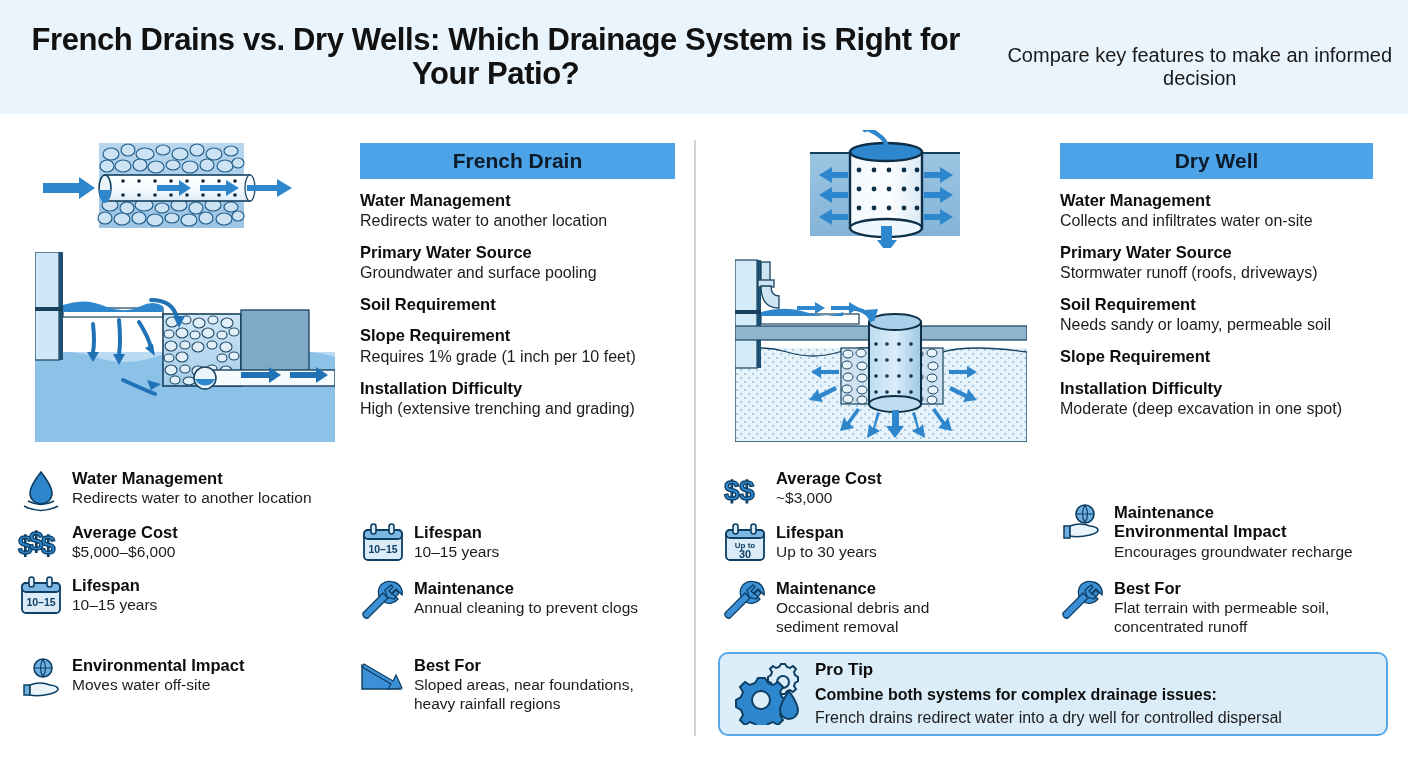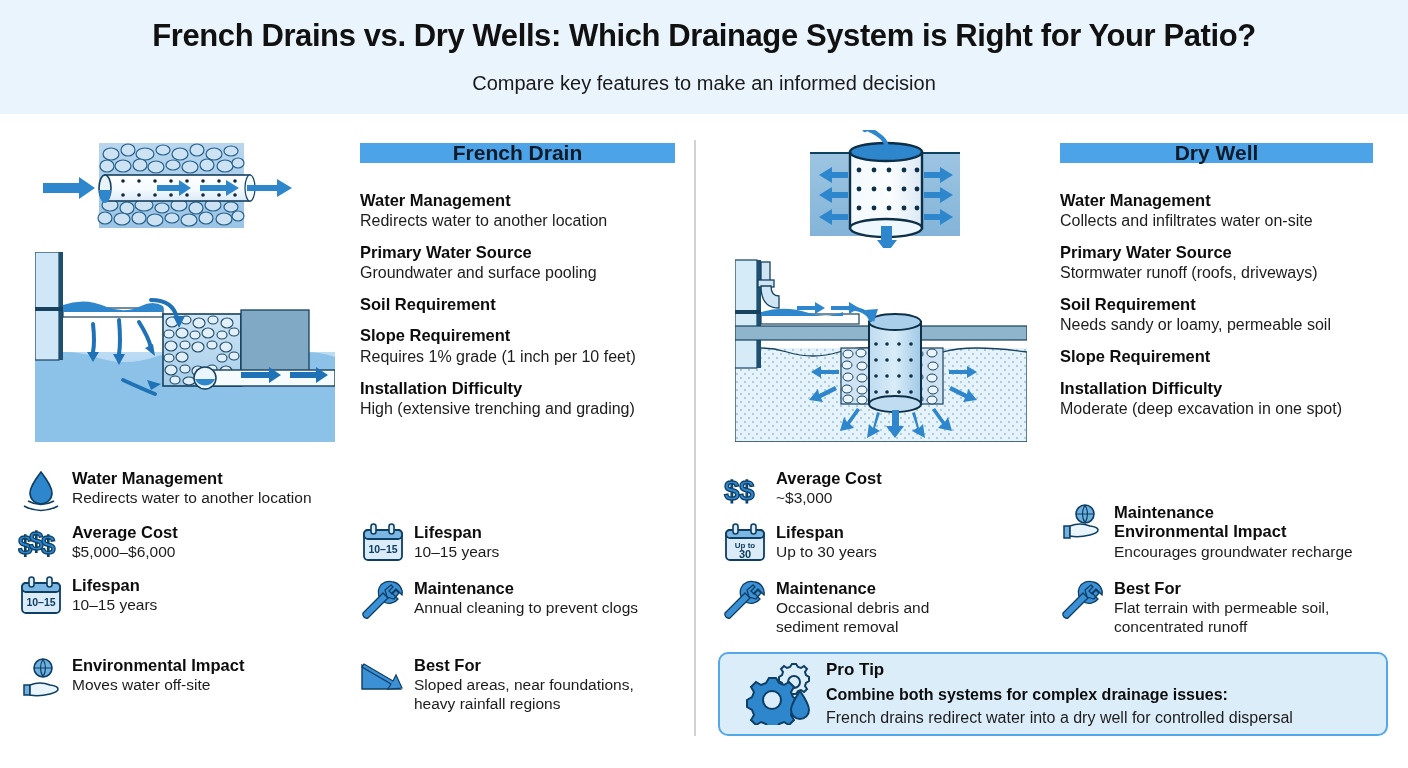--- a/index.html
+++ b/index.html
@@ -8,39 +8,39 @@
     background:#ffffff;
     font-family:"Liberation Sans", sans-serif;
     color:#111111;
     overflow:hidden;
     position:relative;
   }
   
   #header{
     position:absolute;left:0;top:0;width:1408px;height:114px;
     background:#eaf4fc;
-    display:flex;flex-direction:column;align-items:center;justify-content:center;
+    display:flex;flex-direction:row;align-items:center;justify-content:center;
   }
   #header .h-title{
     font-size:31px;font-weight:bold;letter-spacing:-0.4px;color:#111;
     line-height:1.1;text-align:center;
   }
   #header .h-sub{
     font-size:20px;color:#1a1a1a;margin-top:19px;text-align:center;font-weight:400;
   }
 
   
   #col-divider{
     position:absolute;left:694px;top:140px;width:2px;height:596px;
     background:#d2d2d2;
   }
 
   
   .colbar{
-    position:absolute;height:20px;background:#4da3e8;
+    position:absolute;height:36px;background:#4da3e8;
     display:flex;align-items:center;justify-content:center;
     font-size:21px;font-weight:bold;color:#0d1b2a;
   }
   #colbar-fd{left:360px;top:143px;width:315px;}
   #colbar-dw{left:1060px;top:143px;width:313px;}
 
   
   .speclist{position:absolute;}
   #spec-fd{left:360px;top:190px;width:332px;}
   #spec-dw{left:1060px;top:190px;width:345px;}
@@ -53,21 +53,21 @@
   .iconrow .ico{flex:0 0 auto;width:46px;height:44px;position:relative;margin-right:8px;}
   .iconrow .txt{padding-top:1px;}
   .iconrow .ir-label{font-size:16.5px;font-weight:bold;color:#0d0d0d;line-height:1.18;}
   .iconrow .ir-label2{font-size:16.5px;font-weight:bold;color:#0d0d0d;line-height:1.18;}
   .iconrow .ir-val{font-size:15.5px;color:#1c1c1c;line-height:1.22;margin-top:1px;}
 
   
   #protip{
     position:absolute;left:718px;top:652px;width:670px;height:84px;
     background:#dcedfa;border:2px solid #55a8e8;border-radius:10px;
-    display:flex;align-items:center;box-sizing:border-box;padding:0 22px;
+    display:flex;align-items:center;box-sizing:border-box;padding:0 11px;
   }
   #protip .pt-ico{flex:0 0 auto;width:78px;height:62px;position:relative;margin-right:6px;}
   #protip .pt-title{font-size:17px;font-weight:bold;color:#0d0d0d;line-height:1.2;}
   #protip .pt-strong{font-size:16px;font-weight:bold;color:#0d0d0d;line-height:1.25;margin-top:4px;}
   #protip .pt-body{font-size:16px;color:#1c1c1c;line-height:1.25;margin-top:3px;}
 
   
   .illus{position:absolute;}
   #illus-fd-pipe{left:35px;top:138px;width:300px;height:110px;}
   #illus-fd-sect{left:35px;top:252px;width:300px;height:190px;}

